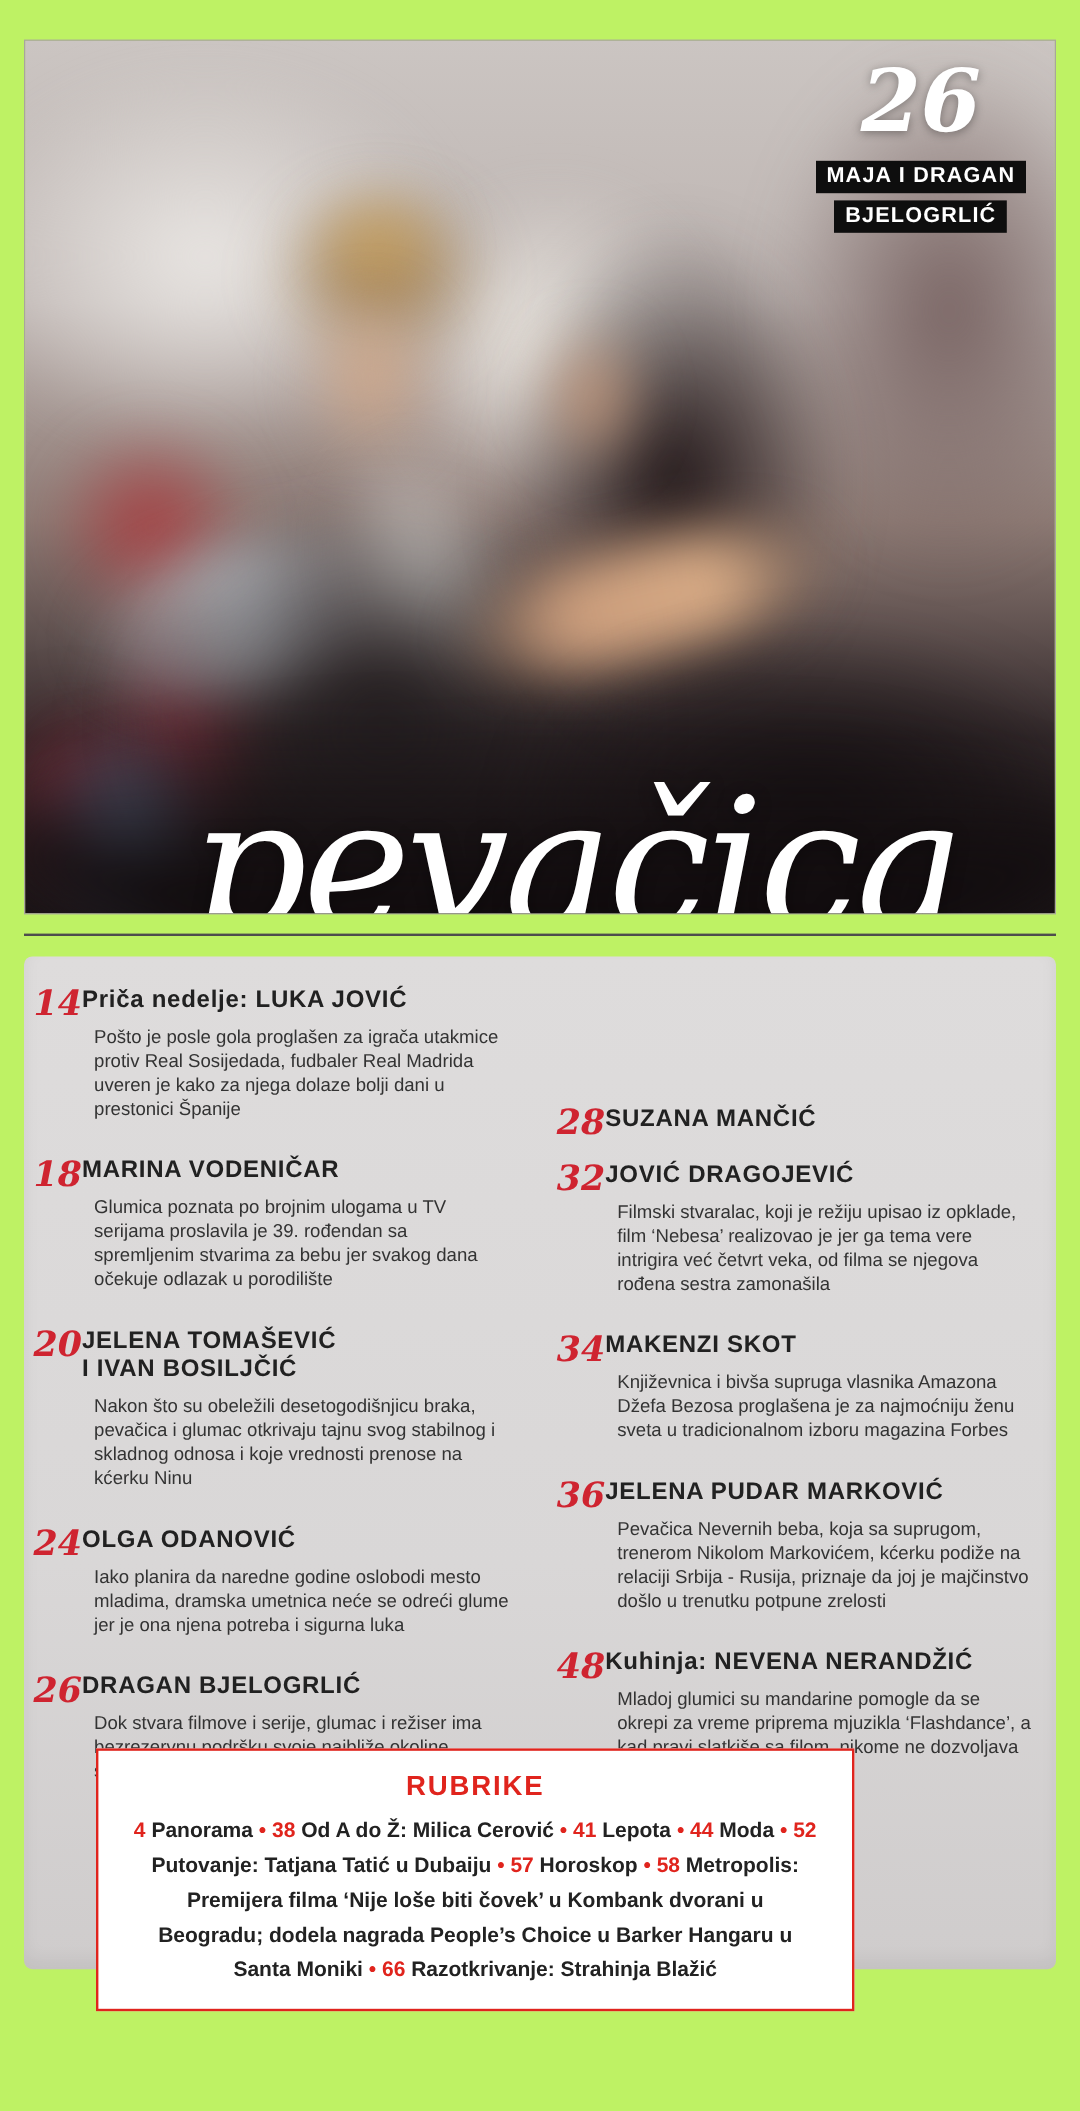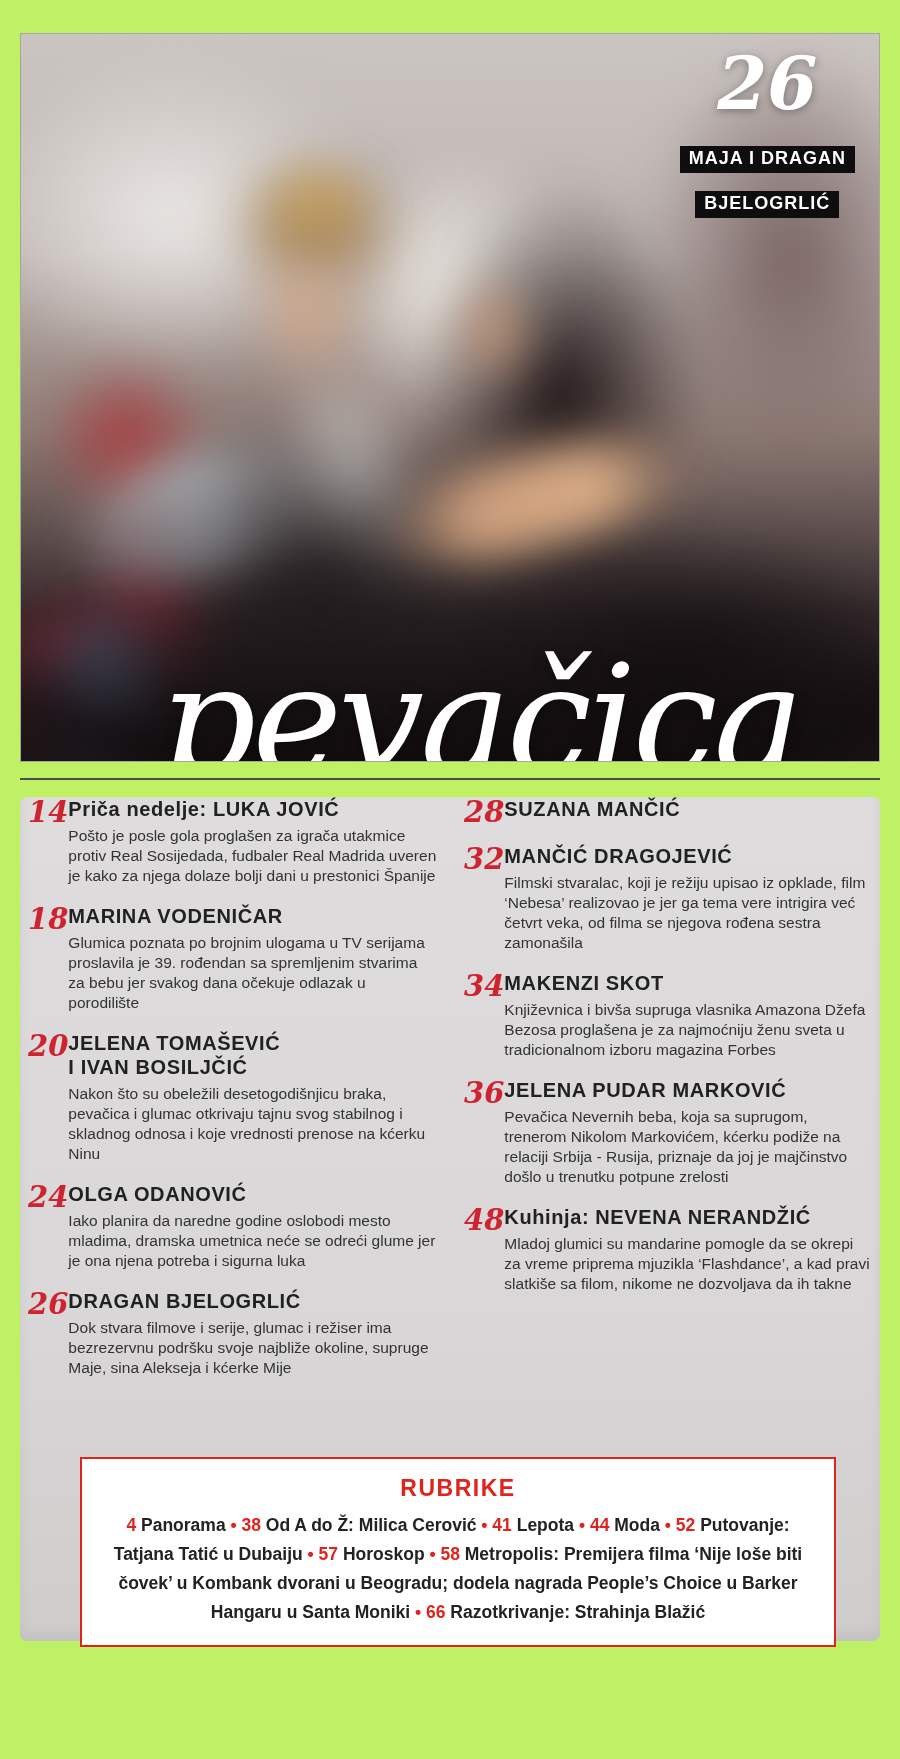--- a/index.html
+++ b/index.html
@@ -65,21 +65,21 @@
     margin-bottom:8px;
   }
   .badge-chip{
     display:inline-block;
     background:#0e0e0e;
     color:#ffffff;
     font-weight:700;
     font-size:18px; line-height:1.1;
     letter-spacing:1px;
     padding:3px 9px 4px;
-    margin-top:18px;
+    margin-top:6px;
     white-space:nowrap;
   }
   .overlay-title{
     position:absolute;
     left:138px; bottom:-36px;
     font-family:"DejaVu Serif", serif;
     font-style:italic;
     font-weight:400;
     font-size:152px; line-height:1;
     letter-spacing:-4px;
@@ -101,20 +101,22 @@
   .panel{
     position:absolute;
     left:20px; top:797px;
     width:860px; height:844px;
     background:linear-gradient(180deg,#dedcdc 0%,#d9d7d7 60%,#cfcccc 100%);
     border-radius:7px;
     box-shadow:inset 0 -8px 14px rgba(0,0,0,0.06);
   }
   .cols{
     display:flex;
+    padding-top:24px;
+    align-items:flex-end;
   }
   .col{width:430px;}
   .col-left{padding-left:8px;}
   .col-right{padding-left:14px;}
 
   .entry{
     display:flex;
     margin-bottom:18px;
   }
   .entry-num{
@@ -128,31 +130,31 @@
   .entry-text{flex:1; max-width:368px;}
   .entry-title{
     margin:0 0 5px;
     font-size:20px; font-weight:700;
     letter-spacing:0.6px;
     line-height:1.2;
     color:#212121;
     white-space:pre-line;
   }
   .entry-body{
-    margin:0;
+    margin:10px;
     font-size:15.5px;
     line-height:20px;
     color:#333333;
   }
 
   
   .rubrike{
     position:absolute;
     left:60px; top:660px;
-    width:756px;
+    width:632px;
     background:#ffffff;
     border:2px solid var(--red-accent);
     padding:16px 28px 18px;
     text-align:center;
   }
   .rubrike-title{
     font-size:23px; font-weight:700;
     letter-spacing:1.5px;
     color:var(--red-accent);
     margin-bottom:9px;
@@ -262,21 +264,21 @@
       <div class="col col-right">
           <div class="entry">
             <div class="entry-num">28</div>
             <div class="entry-text">
               <h3 class="entry-title">SUZANA MANČIĆ</h3>
             </div>
           </div>
           <div class="entry">
             <div class="entry-num">32</div>
             <div class="entry-text">
-              <h3 class="entry-title">MANČIĆ DRAGOJEVIĆ</h3>
+              <h3 class="entry-title">JOVIĆ DRAGOJEVIĆ</h3>
               <p class="entry-body">Filmski stvaralac, koji je režiju upisao iz opklade, film ‘Nebesa’ realizovao je jer ga tema vere intrigira već četvrt veka, od filma se njegova rođena sestra zamonašila</p>
             </div>
           </div>
           <div class="entry">
             <div class="entry-num">34</div>
             <div class="entry-text">
               <h3 class="entry-title">MAKENZI SKOT</h3>
               <p class="entry-body">Književnica i bivša supruga vlasnika Amazona Džefa Bezosa proglašena je za najmoćniju ženu sveta u tradicionalnom izboru magazina Forbes</p>
             </div>
           </div>

